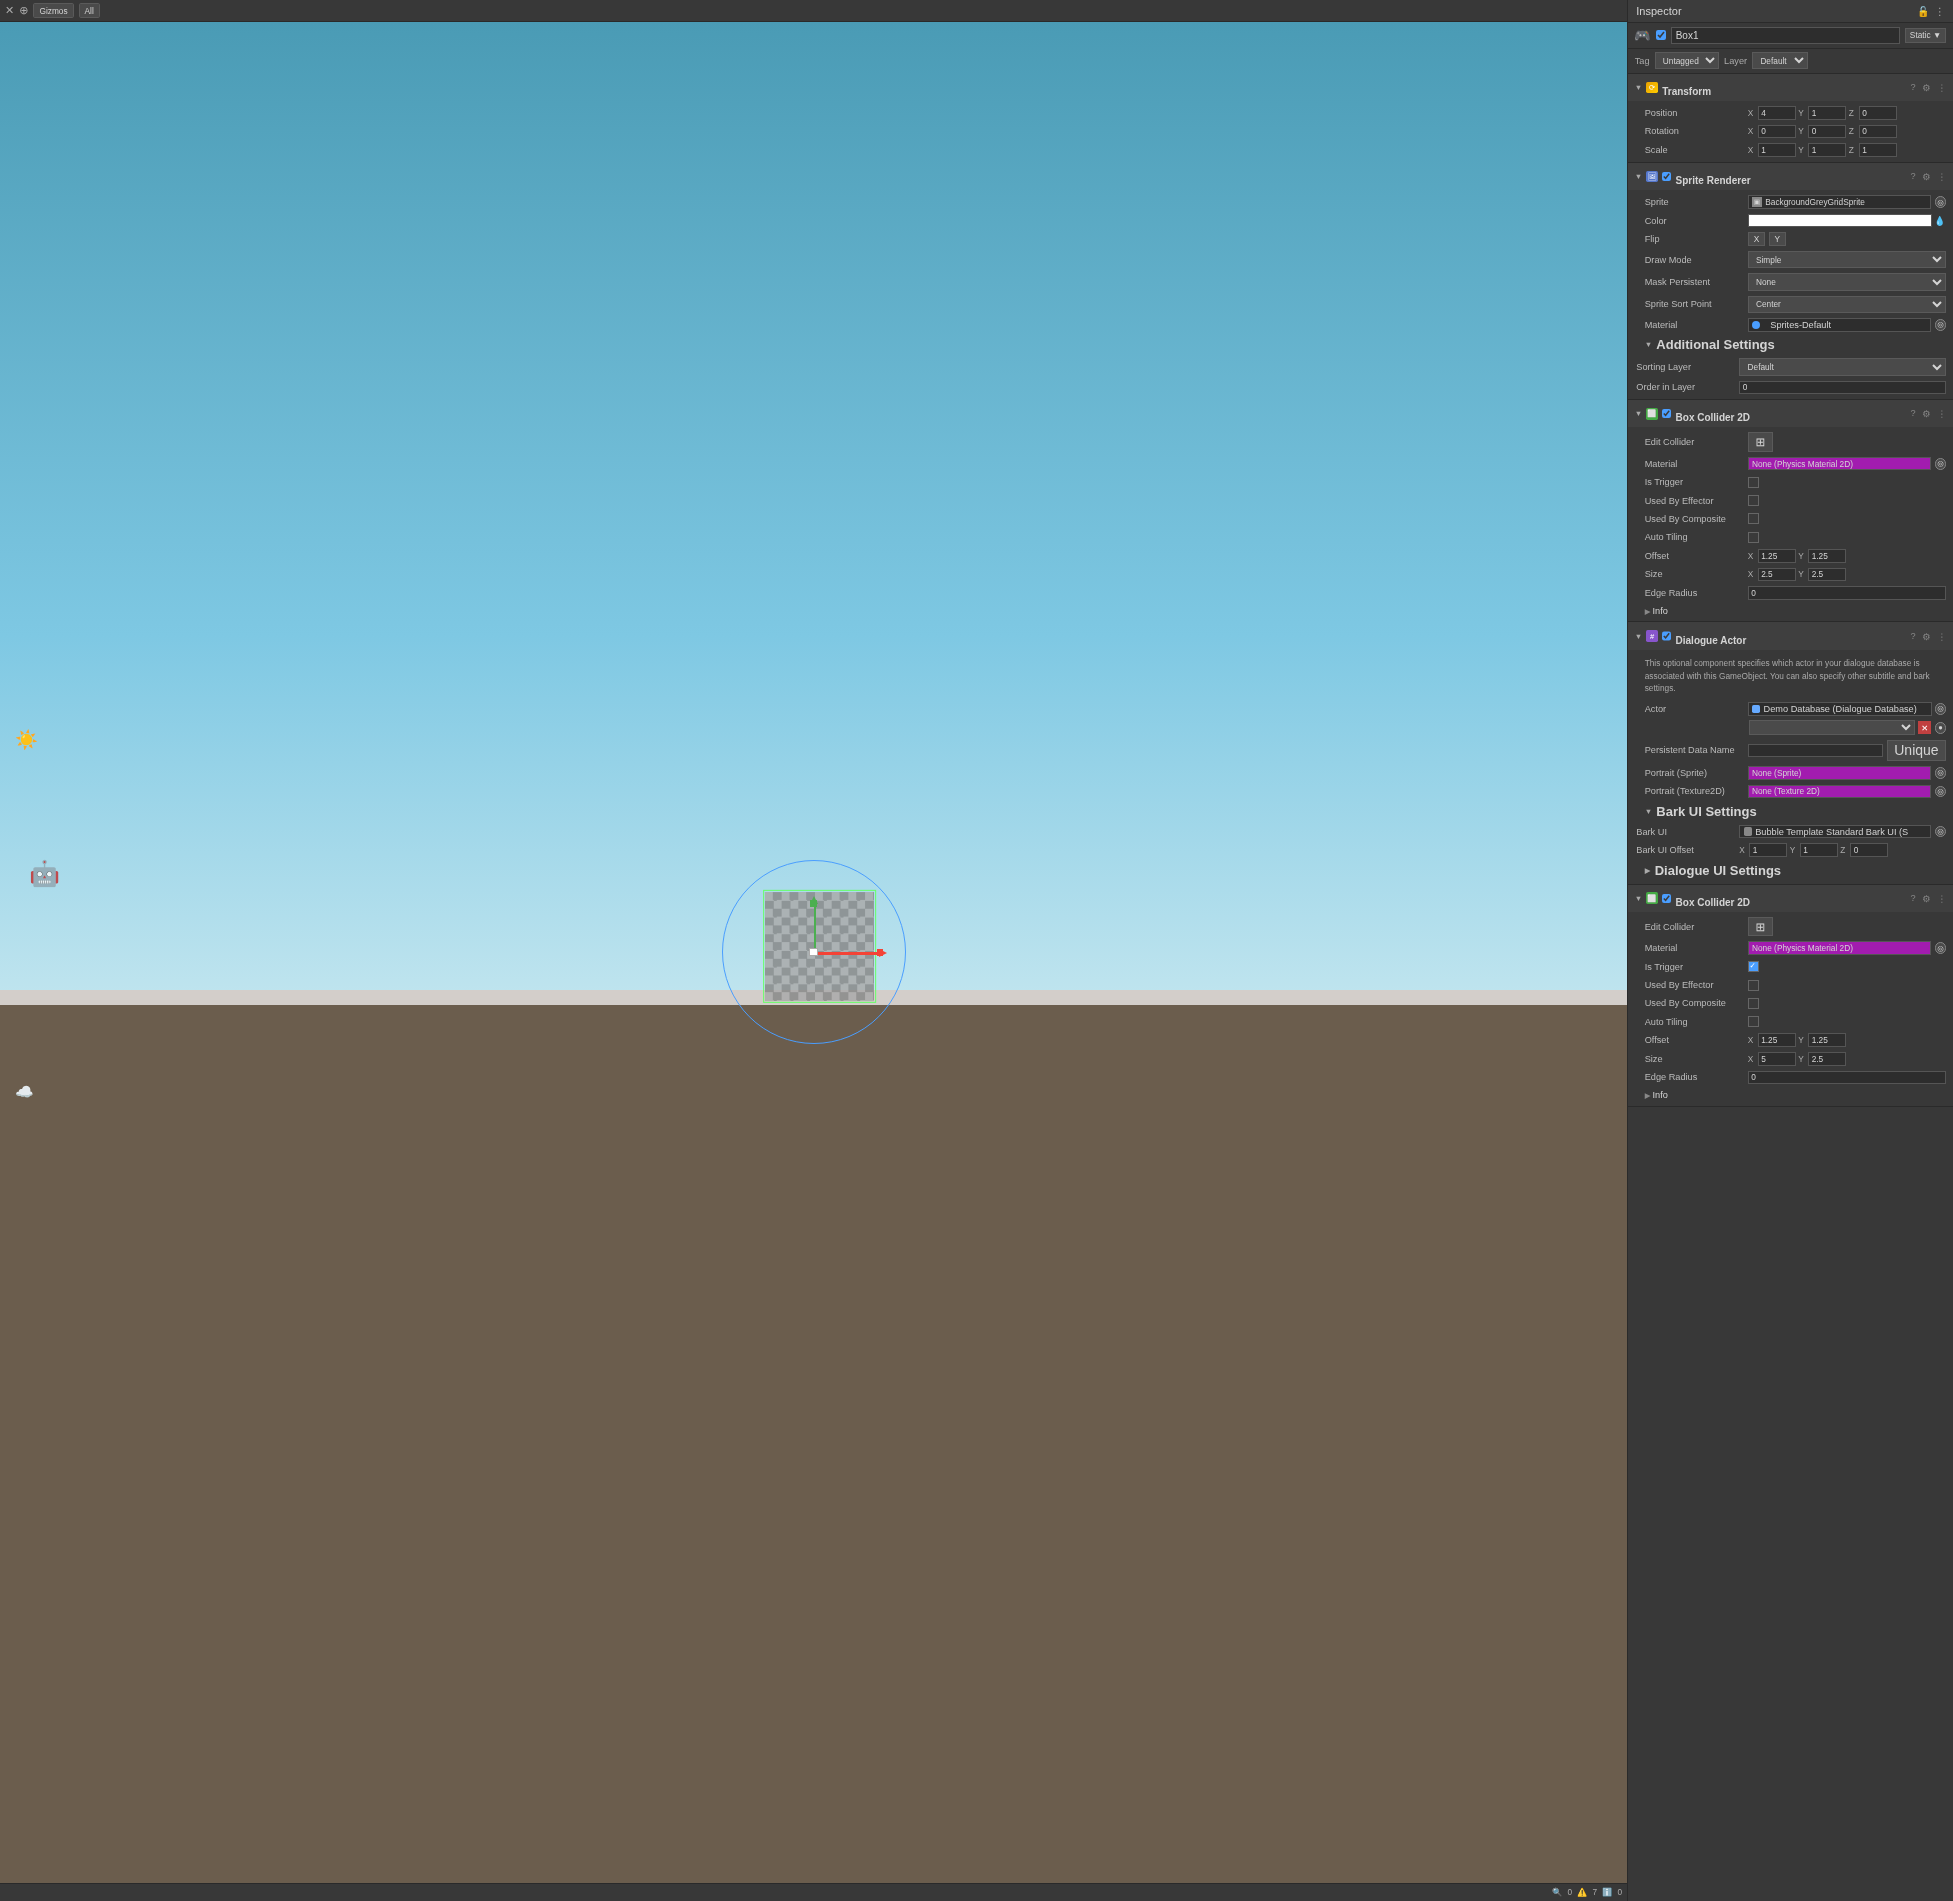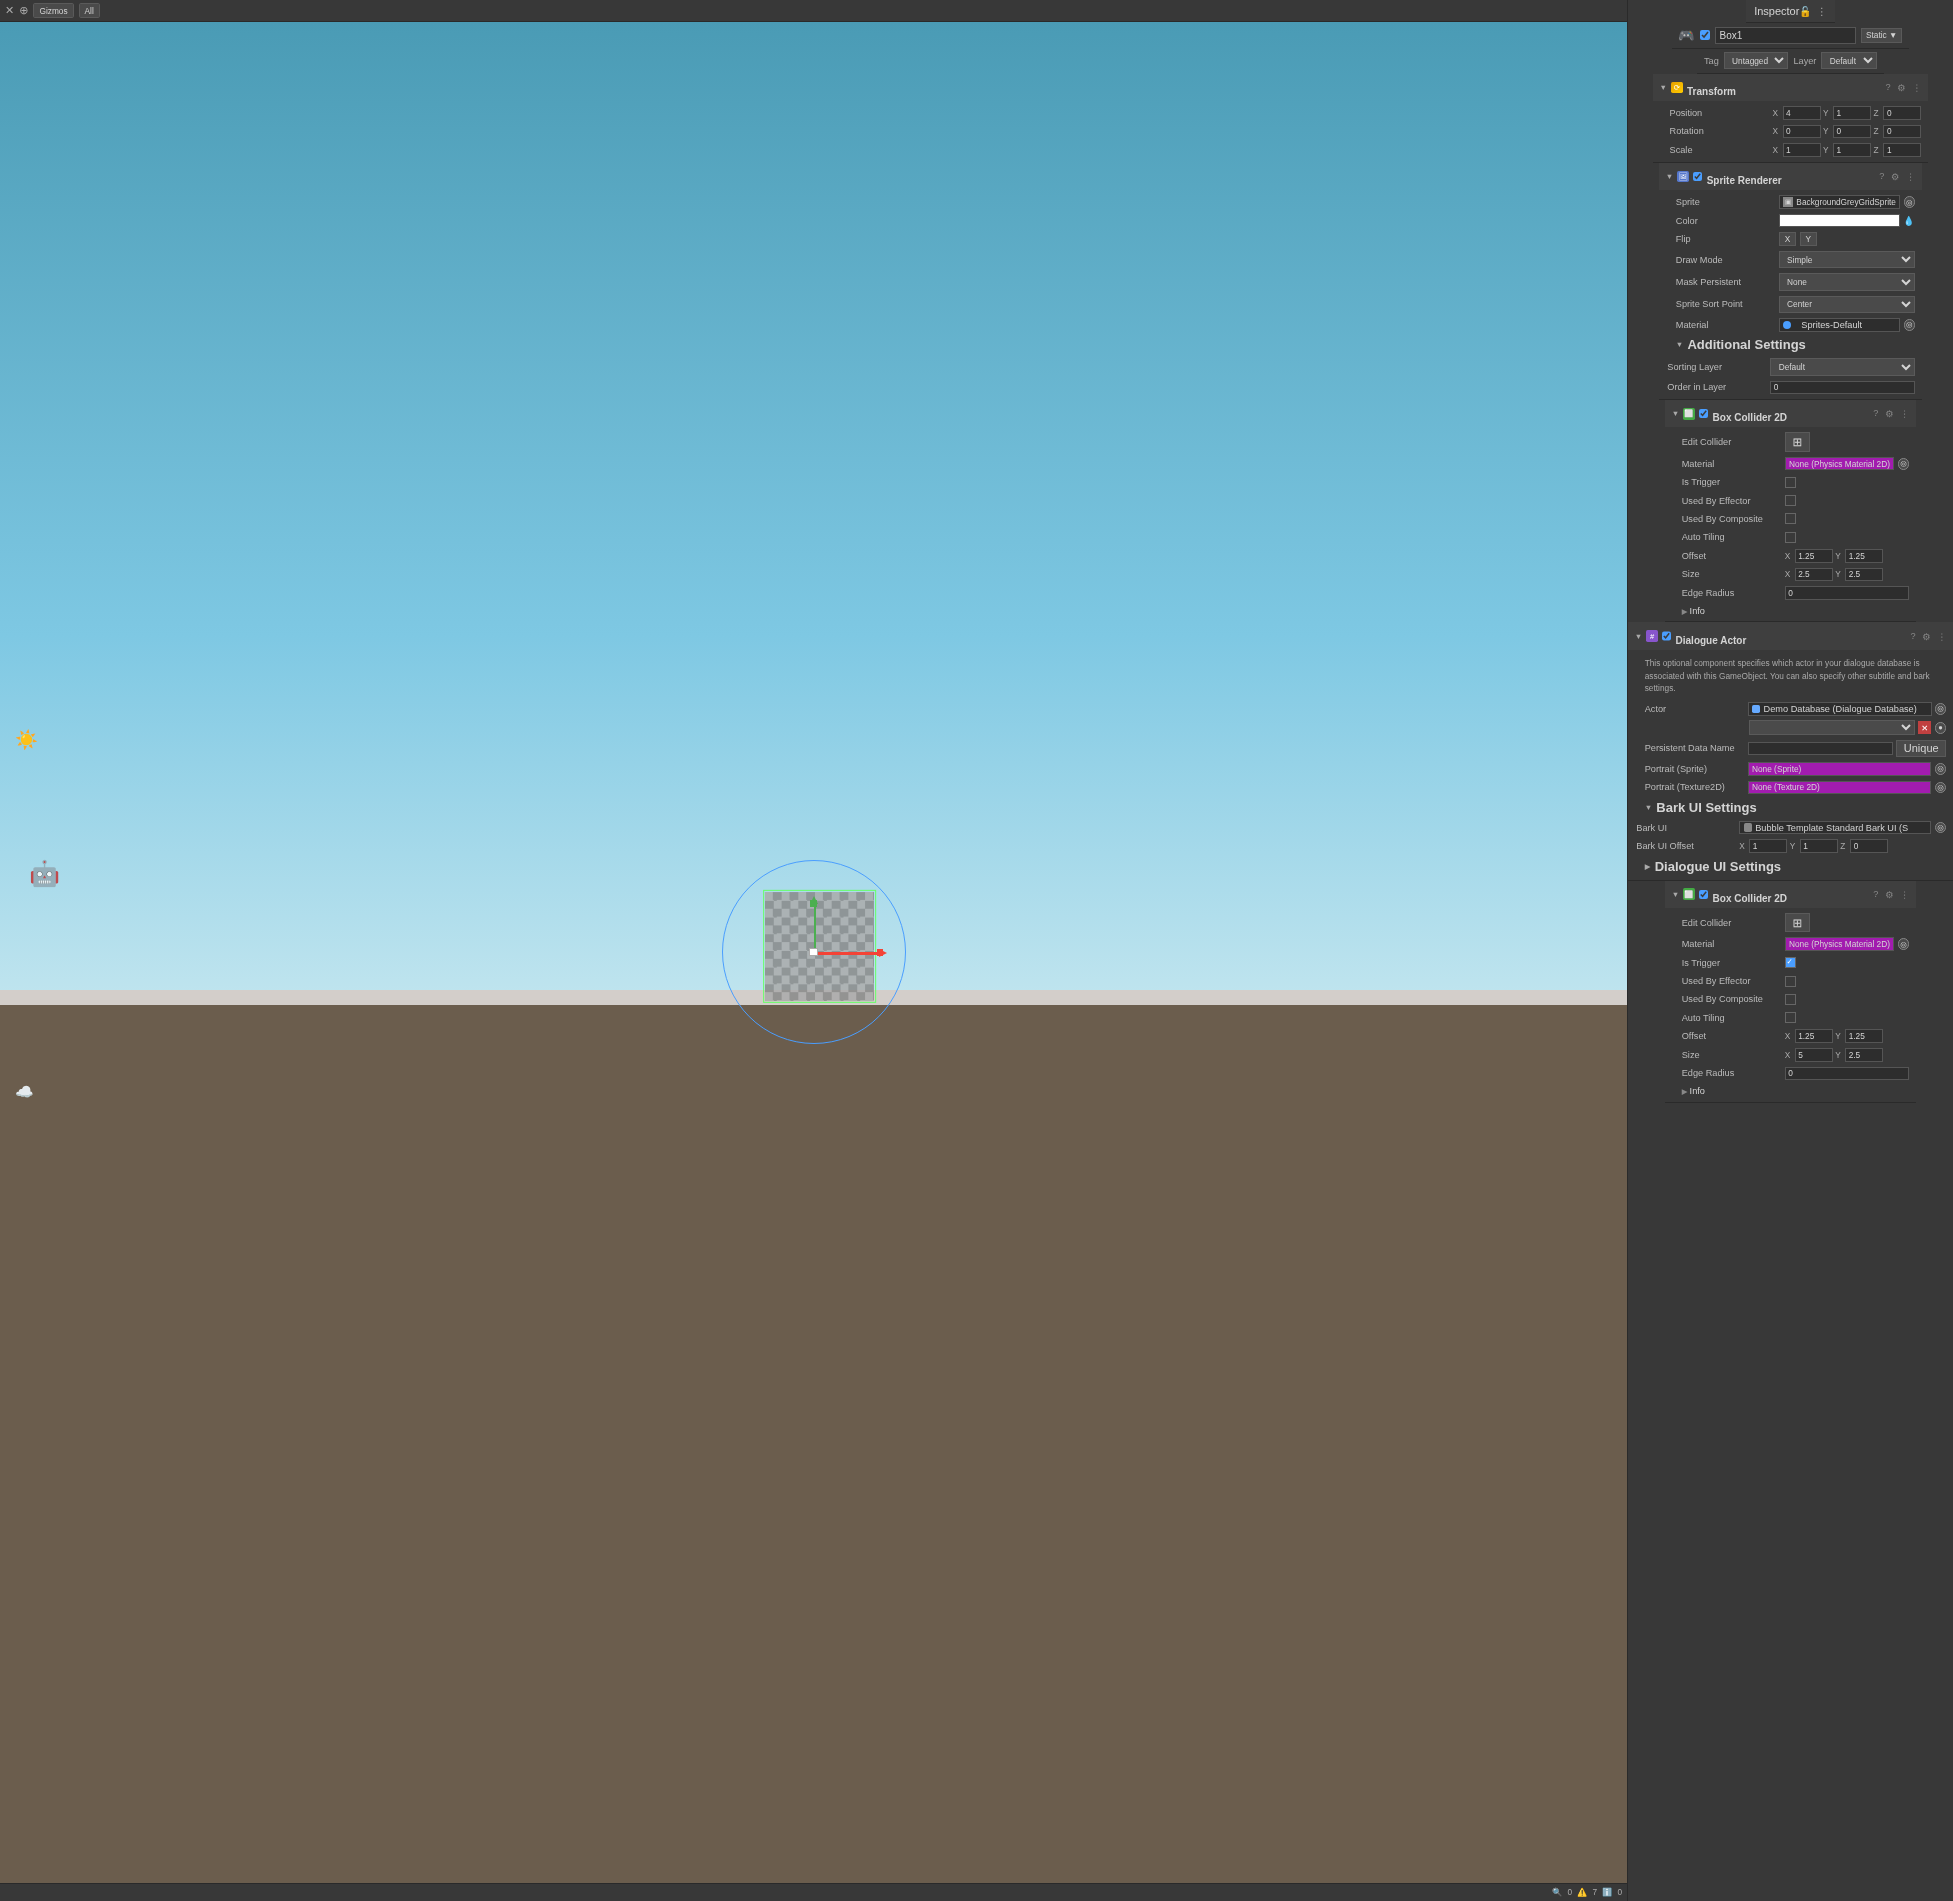--- a/index.html
+++ b/index.html
@@ -234,21 +234,20 @@
     }
 
     
     .inspector-panel {
       width: 326px;
       background: #383838;
       display: flex;
       flex-direction: column;
       border-left: 0.8px solid #2a2a2a;
       overflow-y: auto;
-      align-items: center;
     }
 
     .inspector-header {
       background: #3c3c3c;
       padding: 5px 8.3px;
       display: flex;
       align-items: center;
       justify-content: space-between;
       border-bottom: 0.8px solid #2a2a2a;
       position: sticky;
@@ -613,21 +612,21 @@
       display: flex;
       align-items: center;
       justify-content: center;
       cursor: pointer;
     }
 
     .unique-btn {
       background: #4a4a4a;
       border: 0.8px solid #5a5a5a;
       color: #d4d4d4;
-      font-size: 11px;
+      font-size: 14px;
       padding: 1.7px 6.7px;
       cursor: pointer;
     }
 
     .bark-ui-field {
       display: flex;
       align-items: center;
       flex: 1;
       background: #2d2d2d;
       border: 0.8px solid #555;

